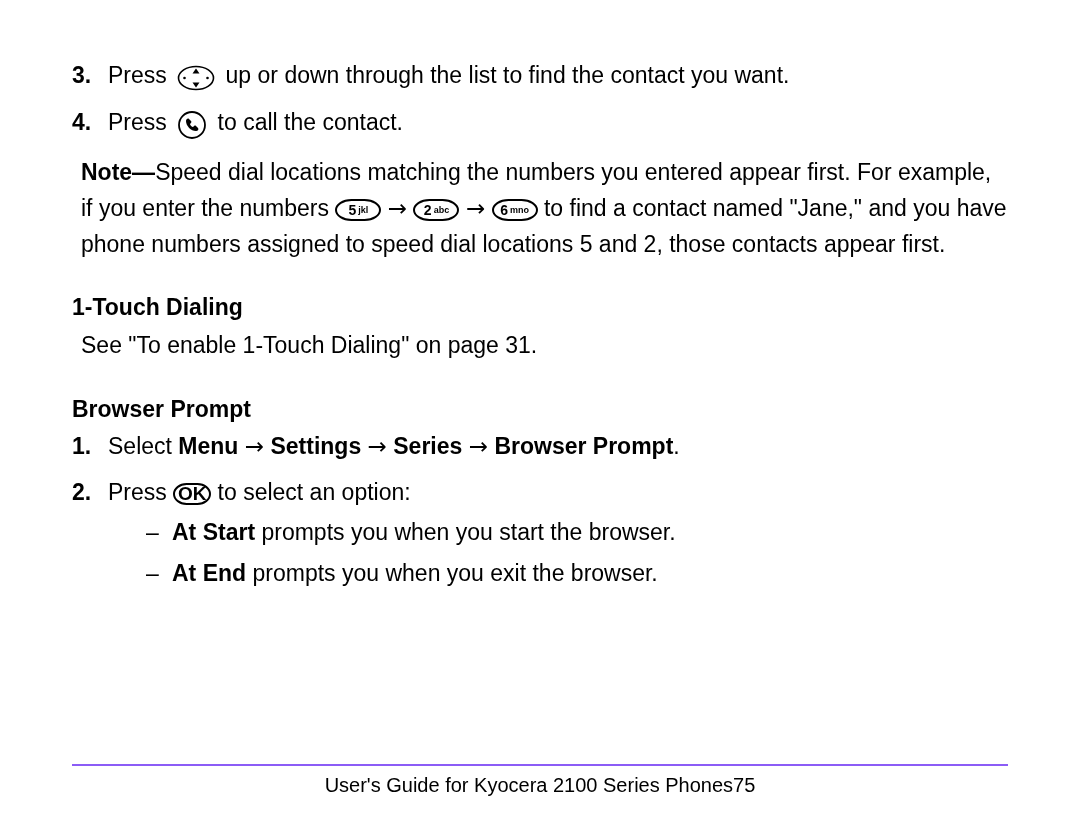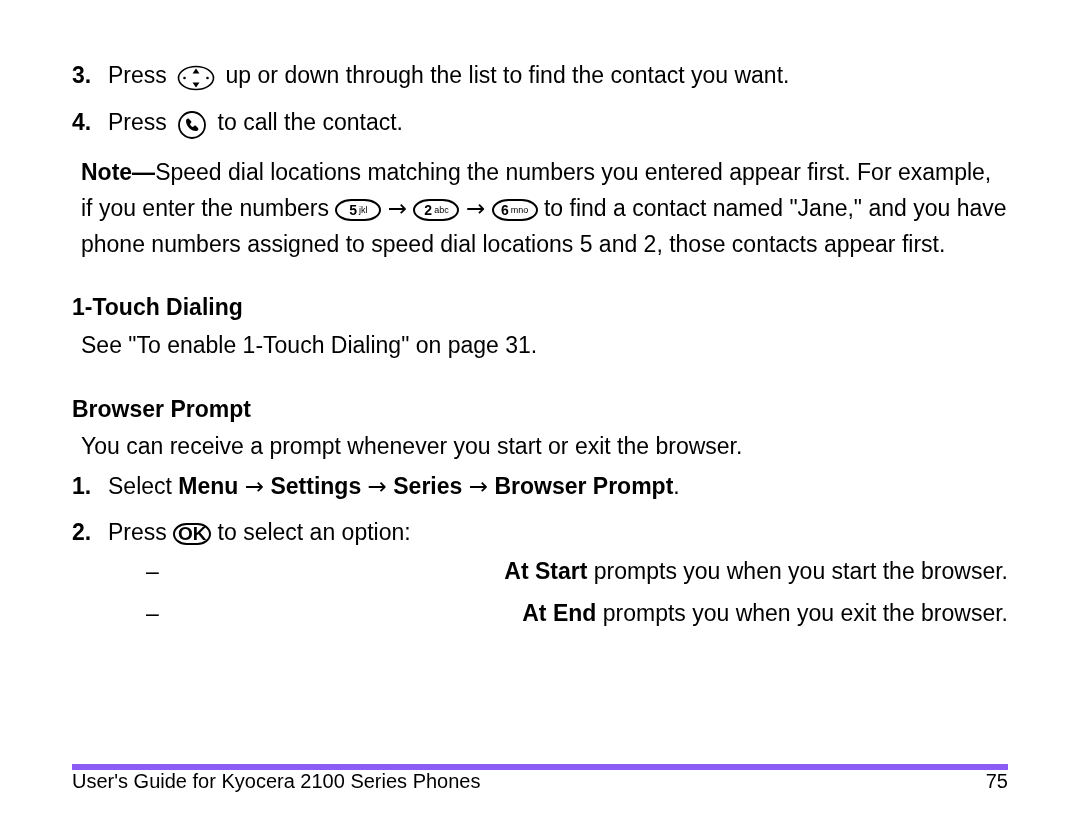--- a/index.html
+++ b/index.html
@@ -43,63 +43,63 @@
     font-weight: bold;
     margin-top: 28px;
     margin-bottom: 2px;
   }
   .para { margin: 0 0 4px 9px; }
   .note-block { margin-top: 14px; margin-bottom: 6px; }
   .sublist {
     list-style: none;
     margin: 4px 0 0 0;
     padding-left: 38px;
-    text-align: right;
   }
   .sublist > li {
     position: relative;
     padding-left: 26px;
     margin-bottom: 6px;
   }
   .sublist > li::before {
     content: "–";
     position: absolute;
     left: 0;
     top: 0;
   }
   .arrow {
     font-family: "DejaVu Sans", "Arial", sans-serif;
   }
   .footer {
     position: absolute;
     left: 72px;
     right: 72px;
     top: 764px;
-    border-top: 6px solid #8b5cf6;
+    border-top: 2px solid #8b5cf6;
+    padding-top: 8px;
     font-size: 20px;
     display: flex;
-    justify-content: space-between;
+    justify-content: center;
   }
   .key-oval {
     display: inline-flex;
     align-items: center;
     justify-content: center;
     border: 2px solid #000;
     border-radius: 50% / 70%;
     height: 22px;
     min-width: 46px;
     padding: 0 2px;
     box-sizing: border-box;
     font-size: 12px;
     font-weight: bold;
     vertical-align: middle;
     line-height: 1;
   }
   .key-oval .big { font-size: 14px; font-weight: bold; }
-  .key-oval .small { font-size: 9px; font-weight: normal; margin-left: 2px; }
+  .key-oval .small { font-size: 9px; font-weight: bold; margin-left: 2px; }
   .key-ok {
     min-width: 38px;
     font-size: 19px;
   }
   svg { display: inline-block; vertical-align: middle; }
 </style>
 </head>
 <body>
 
 <div class="page">
@@ -148,21 +148,20 @@
         <span class="big">6</span>
         <span class="small">mno</span>
       </span>
     <span> to find a contact named "Jane," and you have phone numbers assigned to speed dial locations 5 and 2, those contacts appear first.</span>
   </p>
 
   <div class="section-heading">1-Touch Dialing</div>
   <p class="para">See "To enable 1-Touch Dialing" on page 31.</p>
 
   <div class="section-heading">Browser Prompt</div>
-  <p class="para">You can receive a prompt whenever you start or exit the browser.</p>
 
   <ol class="steps">
     <li>
       <span class="num">1.</span>
       <span>Select </span><span class="bold">Menu</span>
       <span class="arrow">→</span>
       <span class="bold">Settings</span>
       <span class="arrow">→</span>
       <span class="bold">Series</span>
       <span class="arrow">→</span>

